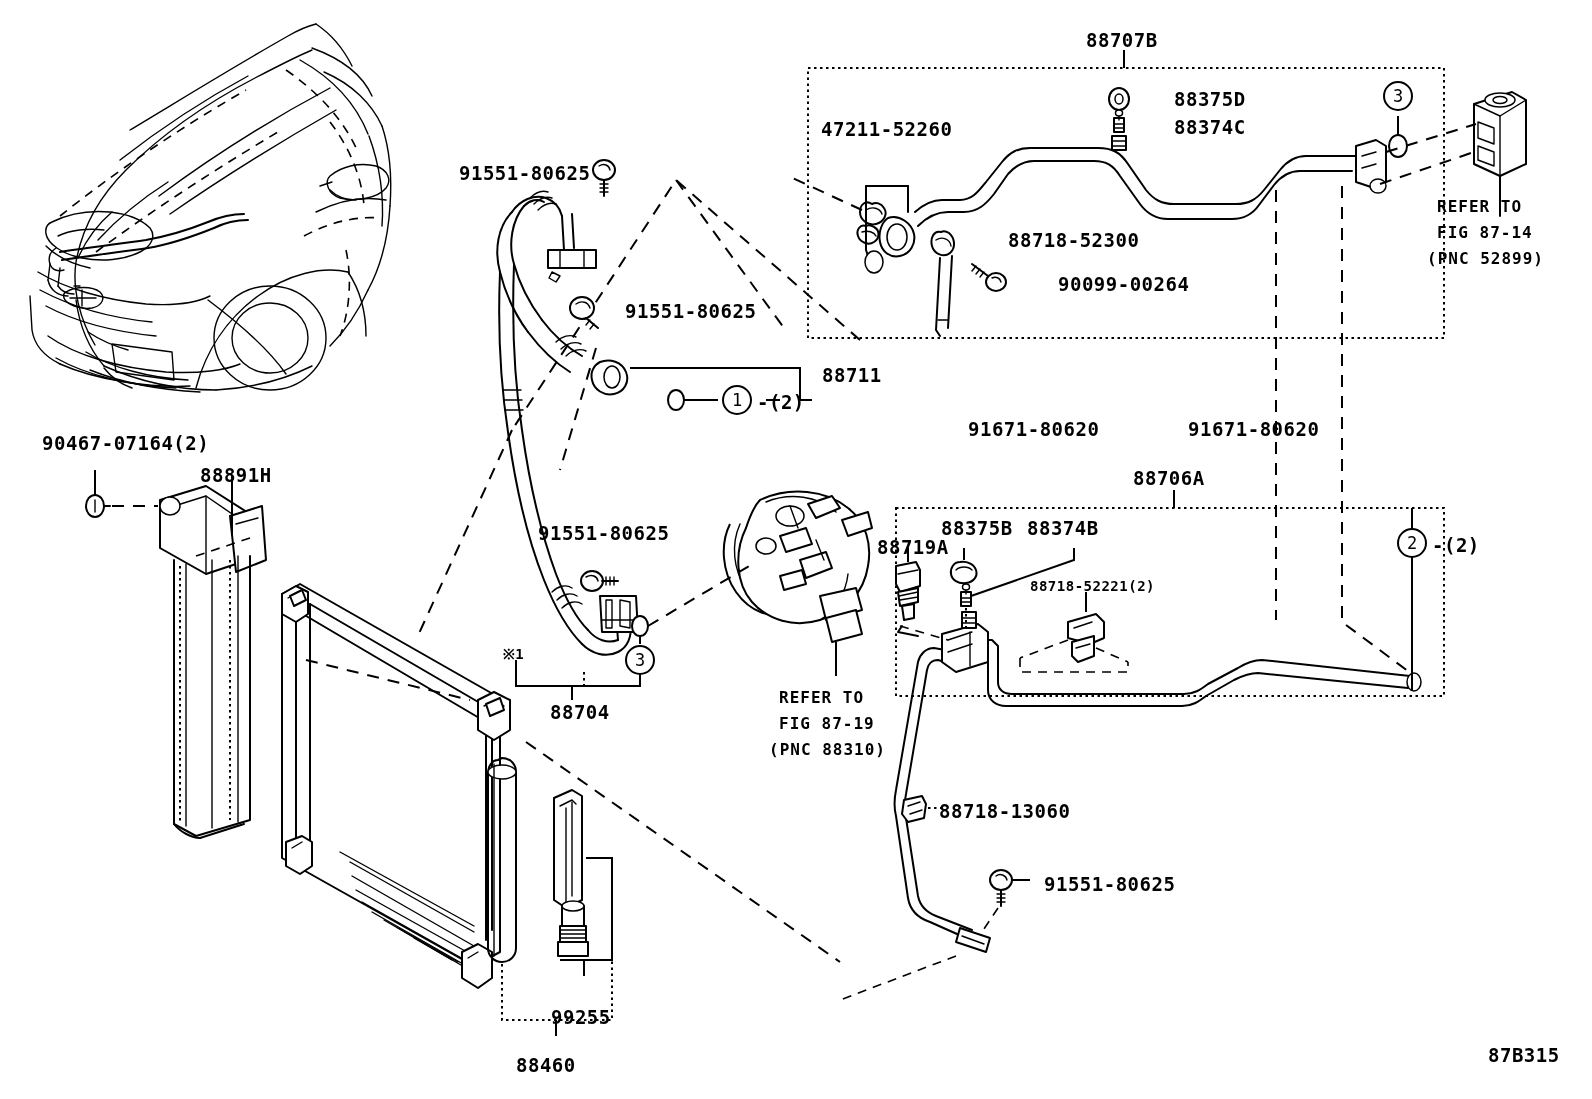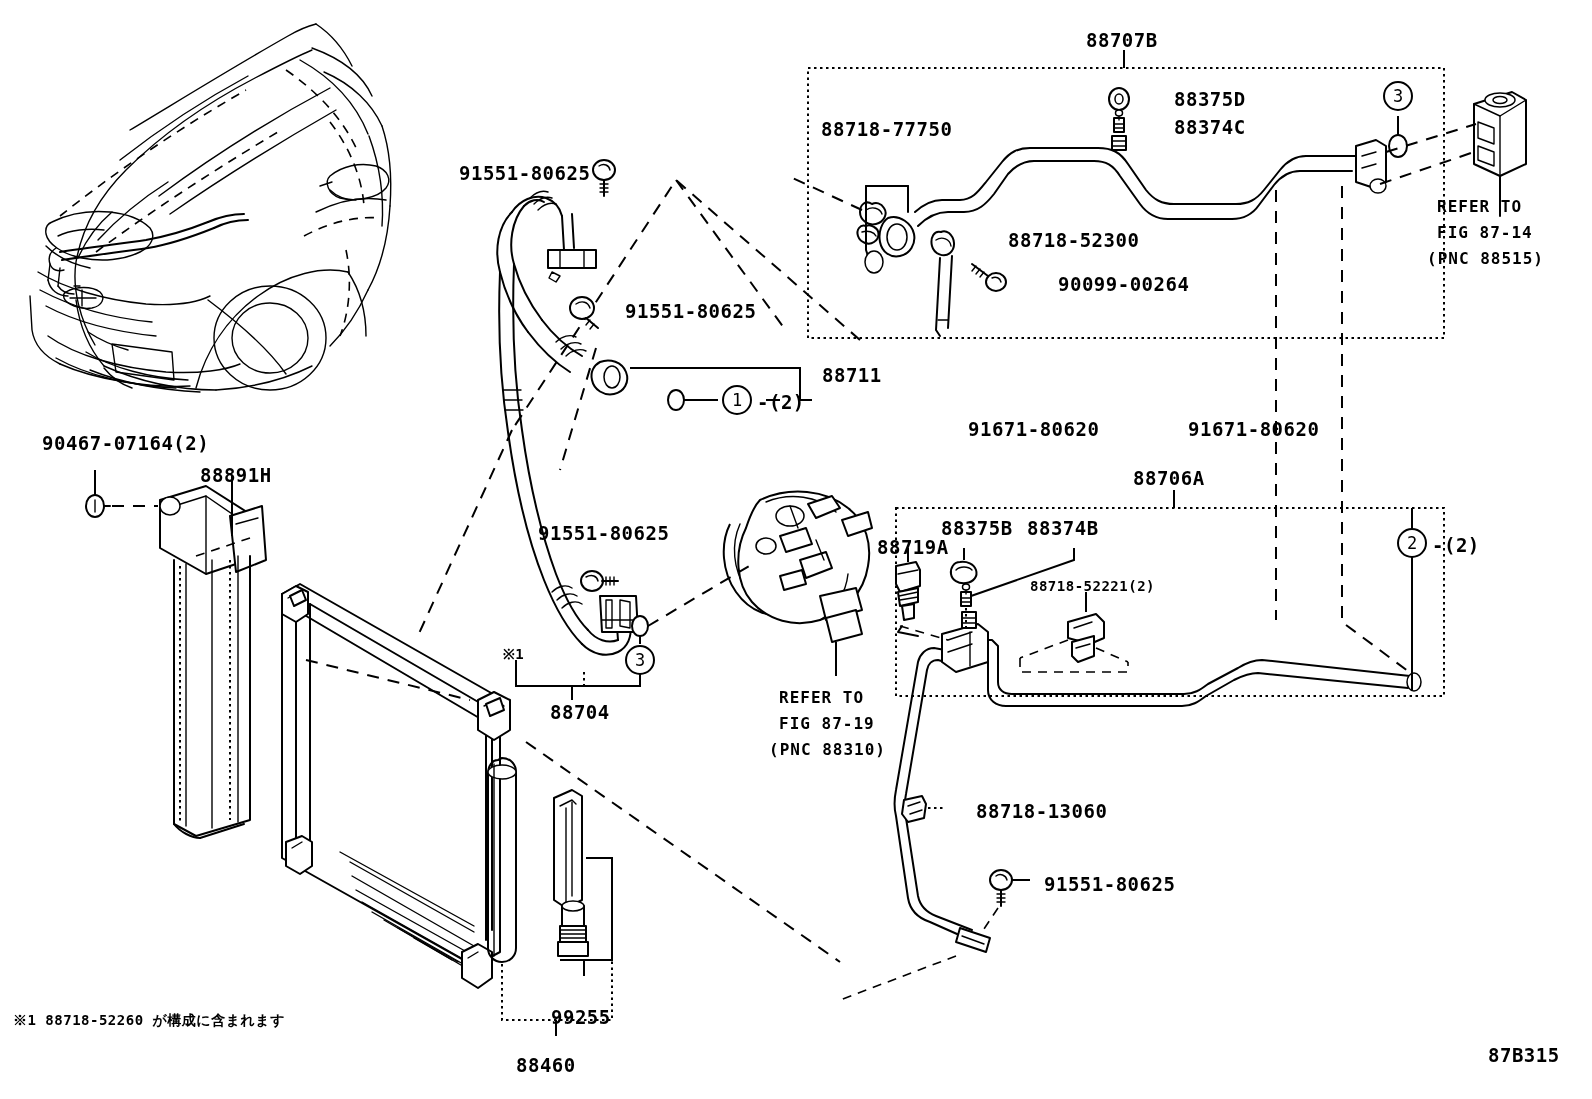--- a/index.html
+++ b/index.html
@@ -569,53 +569,52 @@
     <g>
       <path class="dash" d="M512,430 L416,640"></path>
       <path class="dash" d="M676,180 L784,328"></path>
       <path class="dash" d="M596,348 L560,470"></path>
     </g>
   </svg>
 
   <div class="lbl" style="left:1086px; top:28px;">88707B</div>
   <div class="lbl" style="left:1174px; top:87px;">88375D</div>
   <div class="lbl" style="left:1174px; top:115px;">88374C</div>
-  <div class="lbl" style="left:821px; top:117px;">88718-77750</div>
+  <div class="lbl" style="left:821px; top:117px;">47211-52260</div>
   <div class="lbl" style="left:1008px; top:228px;">88718-52300</div>
   <div class="lbl" style="left:1058px; top:272px;text-align:right;">90099-00264</div>
 
   <div class="lbl fig" style="left:1437px; top:197px;">REFER TO</div>
   <div class="lbl fig" style="left:1437px; top:223px;">FIG 87-14</div>
-  <div class="lbl fig" style="left:1427px; top:249px;">(PNC 88515)</div>
+  <div class="lbl fig" style="left:1427px; top:249px;">(PNC 52899)</div>
 
   <div class="lbl" style="left:459px; top:161px;">91551-80625</div>
   <div class="lbl" style="left:625px; top:299px;">91551-80625</div>
   <div class="lbl" style="left:538px; top:521px;">91551-80625</div>
   <div class="lbl" style="left:822px; top:363px;">88711</div>
 
   <div class="lbl" style="left:968px; top:417px;">91671-80620</div>
   <div class="lbl" style="left:1188px; top:417px;">91671-80620</div>
 
   <div class="lbl" style="left:42px; top:431px;">90467-07164(2)</div>
   <div class="lbl" style="left:200px; top:463px;">88891H</div>
 
   <div class="lbl" style="left:550px; top:700px;">88704</div>
   <div class="lbl sm" style="left:503px; top:646px;">※1</div>
-  <div class="lbl sm" style="left:13px; top:1012px;">※1 88718-52260 が構成に含まれます</div>
 
   <div class="lbl fig" style="left:779px; top:688px;">REFER TO</div>
   <div class="lbl fig" style="left:779px; top:714px;">FIG 87-19</div>
   <div class="lbl fig" style="left:769px; top:740px;">(PNC 88310)</div>
 
   <div class="lbl" style="left:1133px; top:466px;">88706A</div>
   <div class="lbl" style="left:877px; top:535px;">88719A</div>
   <div class="lbl" style="left:941px; top:516px;">88375B</div>
   <div class="lbl" style="left:1027px; top:516px;text-align:center;">88374B</div>
   <div class="lbl sm" style="left:1030px; top:578px;">88718-52221(2)</div>
-  <div class="lbl" style="left:976px; top:799px;">88718-13060</div>
+  <div class="lbl" style="left:939px; top:799px;">88718-13060</div>
   <div class="lbl" style="left:1044px; top:872px;">91551-80625</div>
 
   <div class="lbl" style="left:551px; top:1005px;">99255</div>
   <div class="lbl" style="left:516px; top:1053px;">88460</div>
 
   <div class="lbl" style="left:1466px; top:1043px;margin-left:22px;">87B315</div>
 
   <div class="callout" style="left:1383px; top:81px;">3</div>
   <div class="callout" style="left:722px; top:385px;">1</div>
   <div class="lbl" style="left:757px; top:390px;">-(2)</div>

